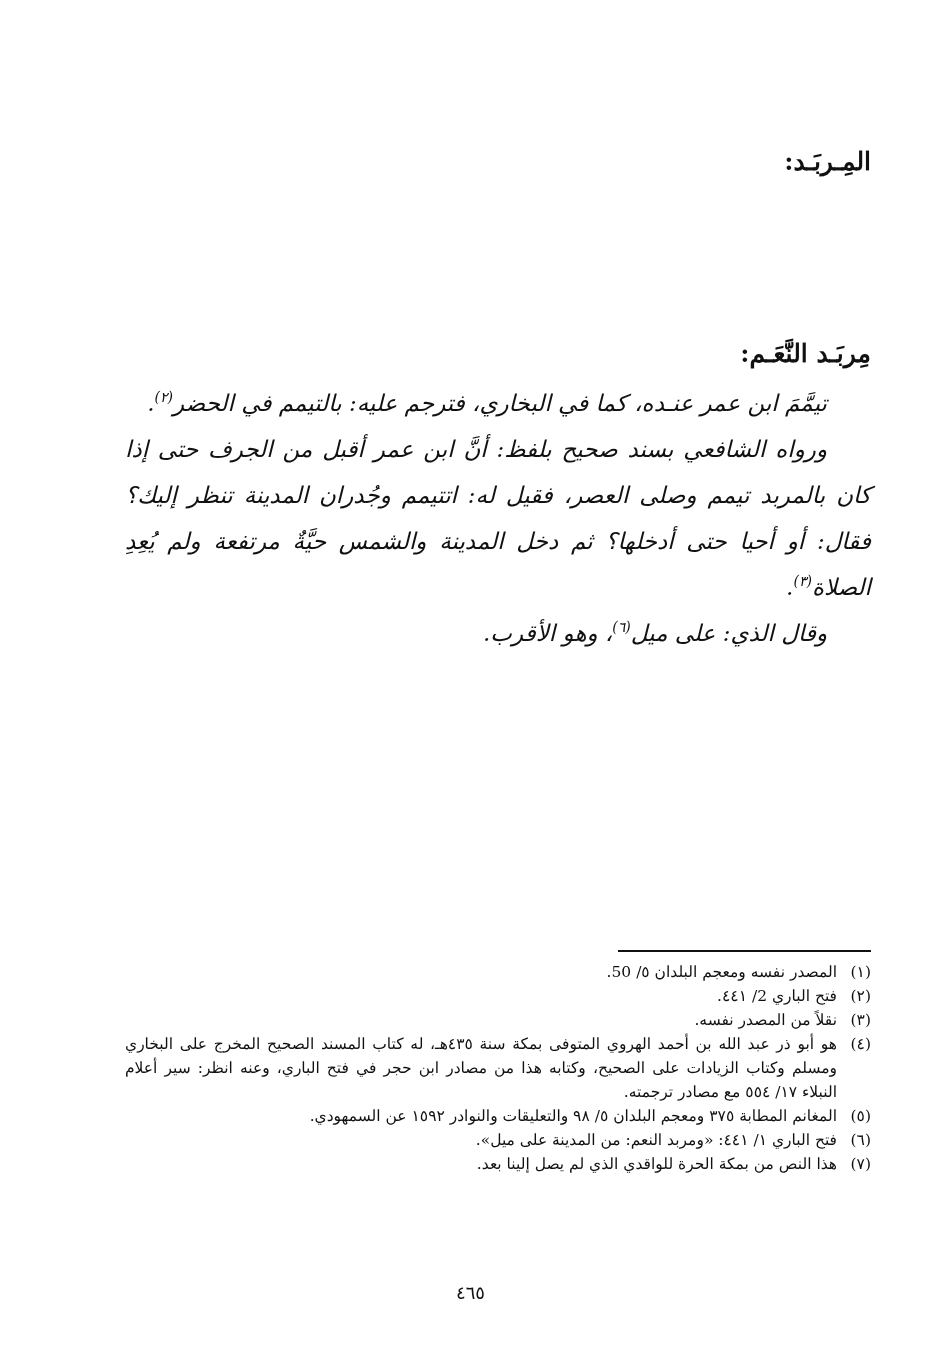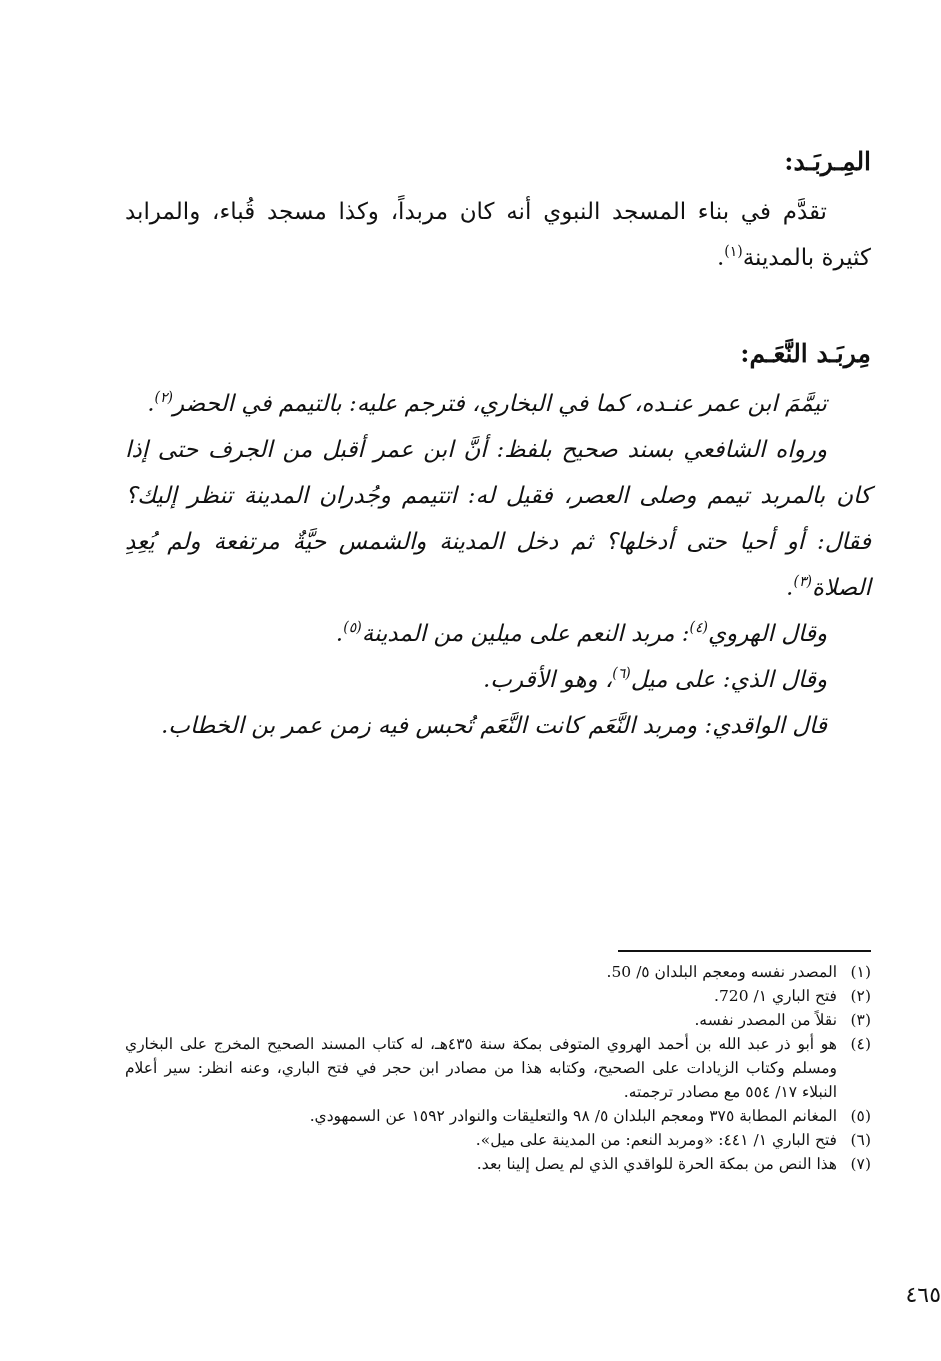--- a/index.html
+++ b/index.html
@@ -77,68 +77,59 @@
   .fn-text {
     flex: 1 1 auto;
     text-align: justify;
     text-align-last: right;
   }
   .page-number {
     position: absolute;
     left: 0;
     width: 941px;
     top: 1282px;
-    text-align: right;
-    font-size: 22px;
+    text-align: center;
+    font-size: 18px;
     font-family: "DejaVu Sans", sans-serif;
   }
 </style>
 </head>
 <body>
 
 <div class="page">
 
   <div class="text-block heading" style="top:142px;">المِـربَـد:</div>
 
   <div class="text-block body-text" style="top:188px;">
-    <p class="para indent">
-      <span>تقدَّم في بناء المسجد النبوي أنه كان مربداً، وكذا مسجد قُباء، والمرابد كثيرة بالمدينة</span><sup class="fn">(١)</sup><span>.</span>
-    </p>
   </div>
 
   <div class="text-block heading" style="top:334px;">مِربَـد النَّعَـم:</div>
 
   <div class="text-block body-text" style="top:380px;font-style:italic;">
     <p class="para indent">
       <span>تيمَّمَ ابن عمر عنـده، كما في البخاري، فترجم عليه: بالتيمم في الحضر</span><sup class="fn">(٢)</sup><span>.</span>
     </p>
     <p class="para indent">
       <span>ورواه الشافعي بسند صحيح بلفظ: أنَّ ابن عمر أقبل من الجرف حتى إذا كان بالمربد تيمم وصلى العصر، فقيل له: اتتيمم وجُدران المدينة تنظر إليك؟ فقال: أو أحيا حتى أدخلها؟ ثم دخل المدينة والشمس حيَّةٌ مرتفعة ولم يُعِدِ الصلاة</span><sup class="fn">(٣)</sup><span>.</span>
     </p>
     <p class="para indent">
-      <span>وقال الهروي</span><sup class="fn">(٤)</sup><span>: مربد النعم على ميلين من المدينة</span><sup class="fn">(٥)</sup><span>.</span>
-    </p>
-    <p class="para indent">
       <span>وقال الذي: على ميل</span><sup class="fn">(٦)</sup><span>، وهو الأقرب.</span>
-    </p>
-    <p class="para indent">
-      <span>قال الواقدي: ومربد النَّعَم كانت النَّعَم تُحبس فيه زمن عمر بن الخطاب.</span>
     </p>
   </div>
 
   <div class="separator"></div>
 
   <div class="footnotes">
     <div class="fn-row">
       <span class="fn-num">(١)</span>
       <span class="fn-text">المصدر نفسه ومعجم البلدان ٥/ 50.</span>
     </div>
     <div class="fn-row">
       <span class="fn-num">(٢)</span>
-      <span class="fn-text">فتح الباري ١/ 720.</span>
+      <span class="fn-text">فتح الباري 2/ ٤٤١.</span>
     </div>
     <div class="fn-row">
       <span class="fn-num">(٣)</span>
       <span class="fn-text">نقلاً من المصدر نفسه.</span>
     </div>
     <div class="fn-row">
       <span class="fn-num">(٤)</span>
       <span class="fn-text">هو أبو ذر عبد الله بن أحمد الهروي المتوفى بمكة سنة ٤٣٥هـ، له كتاب المسند الصحيح المخرج على البخاري ومسلم وكتاب الزيادات على الصحيح، وكتابه هذا من مصادر ابن حجر في فتح الباري، وعنه انظر: سير أعلام النبلاء ١٧/ ٥٥٤ مع مصادر ترجمته.</span>
     </div>
     <div class="fn-row">

